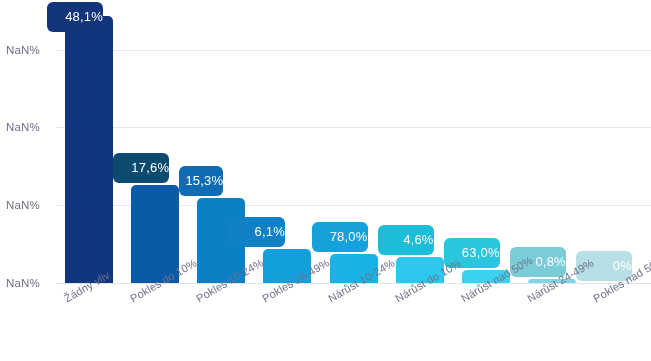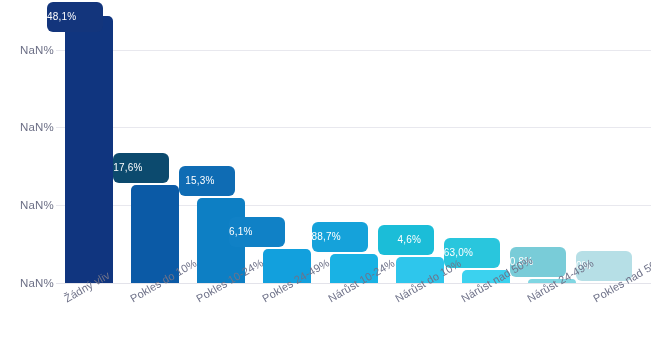--- a/index.html
+++ b/index.html
@@ -41,21 +41,21 @@
   }
   .gridline.baseline {
     background: #e3e3ea;
   }
 
   
   .ytick {
     position: absolute;
     left: 0;
     width: 48px;
-    text-align: right;
+    text-align: left;
     font-size: 11.5px;
     color: #6c6f86;
     letter-spacing: 0.2px;
     transform: translateY(-50%);
     white-space: nowrap;
   }
 
   
   .bar {
     position: absolute;
@@ -63,23 +63,23 @@
     border-radius: 5px 5px 0 0;
   }
 
   
   .value-chip {
     position: absolute;
     box-sizing: border-box;
     height: 30px;
     border-radius: 6px;
     color: #ffffff;
-    font-size: 10px;
+    font-size: 13px;
     line-height: 30px;
-    text-align: left;
+    text-align: right;
     letter-spacing: 0.2px;
     white-space: nowrap;
   }
 
   
   .xlabels {
     position: absolute;
     left: 56px;
     top: 284px;
     width: 595px;
@@ -114,23 +114,23 @@
         <div class="bar" style="left: 207.389px; width: 48px; height: 33.8405px; bottom: 1px; background: rgb(18, 160, 221);"></div>
         <div class="bar" style="left: 273.5px; width: 48px; height: 29.4024px; bottom: 1px; background: rgb(25, 178, 228);"></div>
         <div class="bar" style="left: 339.611px; width: 48px; height: 25.519px; bottom: 1px; background: rgb(46, 198, 236);"></div>
         <div class="bar" style="left: 405.722px; width: 48px; height: 12.7595px; bottom: 1px; background: rgb(59, 210, 239);"></div>
         <div class="bar" style="left: 471.833px; width: 48px; height: 4.4381px; bottom: 1px; background: rgb(127, 214, 226); border-radius: 4px 4px 0px 0px;"></div>
       </div>
 
     <div id="chips-layer" style="position:absolute;left:0;top:0;width:595px;height:284px;">
         <div class="value-chip" style="left: -8.94444px; width: 56px; top: 2px; background: rgb(19, 53, 124);">48,1%</div>
         <div class="value-chip" style="left: 57.1667px; width: 56px; top: 153.362px; background: #0c4a6e;">17,6%</div>
-        <div class="value-chip" style="left: 123.278px; width: 56px; top: 166.121px; background: rgb(15, 108, 180); padding-left: 6px;">15,3%</div>
+        <div class="value-chip" style="left: 123.278px; width: 44px; top: 166.121px; background: rgb(15, 108, 180); padding-left: 6px;">15,3%</div>
         <div class="value-chip" style="left: 173px; width: 56px; top: 217.16px; background: rgb(16, 129, 198);">6,1%</div>
-        <div class="value-chip" style="left: 255.5px; width: 56px; top: 221.598px; background: rgb(21, 162, 218);">88,7%</div>
+        <div class="value-chip" style="left: 255.5px; width: 56px; top: 221.598px; background: rgb(21, 162, 218);">78,0%</div>
         <div class="value-chip" style="left: 321.611px; width: 56px; top: 225.481px; background: rgb(27, 189, 216); padding-left: 20px;">4,6%</div>
         <div class="value-chip" style="left: 387.722px; width: 56px; top: 238.24px; background: rgb(41, 198, 221);">63,0%</div>
         <div class="value-chip" style="left: 453.833px; width: 56px; top: 246.562px; background: rgb(121, 204, 216);">0,8%</div>
         <div class="value-chip" style="left: 519.944px; width: 56px; top: 251px; background: rgb(182, 223, 230);">0%</div>
       </div>
   </div>
 
   <div id="yticks-layer" style="position:absolute;left:6px;top:0;width:50px;height:284px;">
       <div class="ytick" style="top: 50px;">NaN%</div>
       <div class="ytick" style="top: 127px;">NaN%</div>

